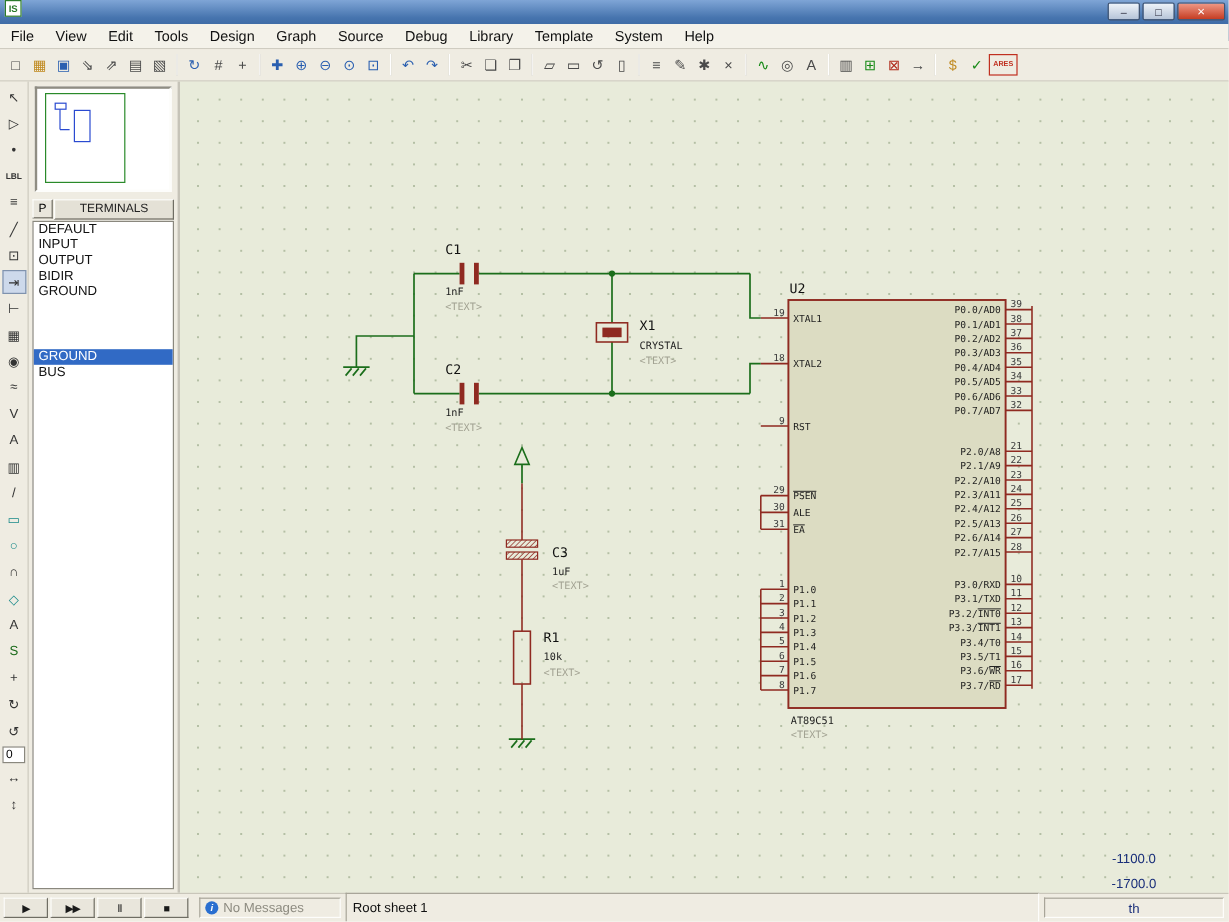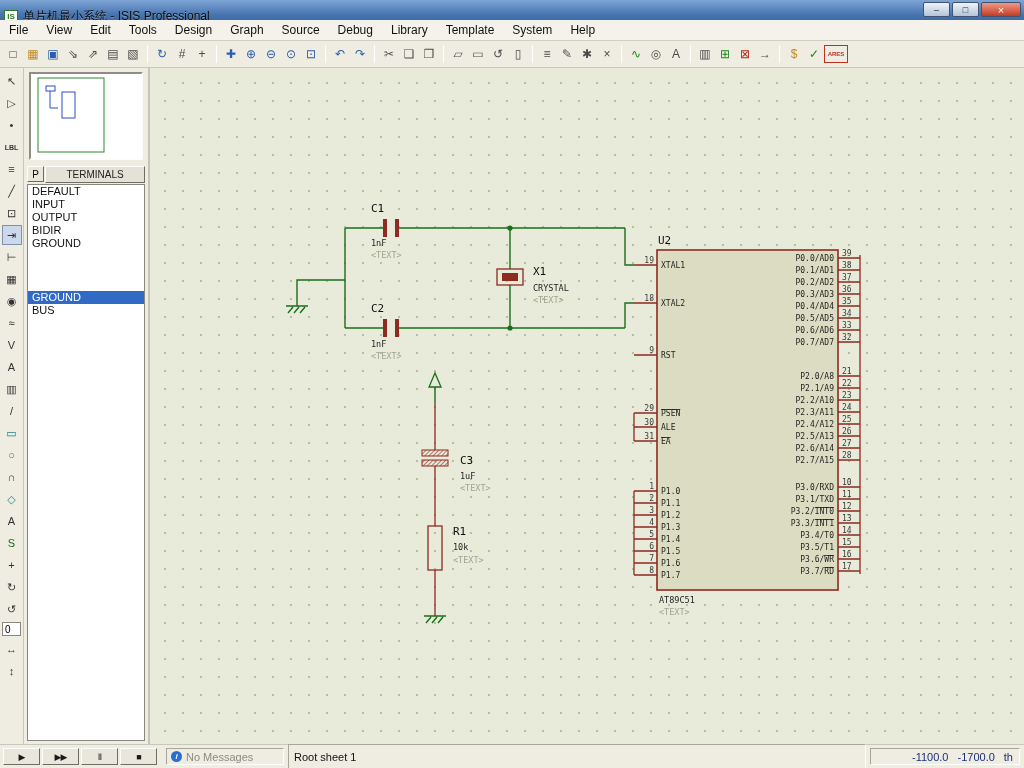--- a/index.html
+++ b/index.html
@@ -2,21 +2,21 @@
 <html><head>
 <meta charset="utf-8">
 <style>
   * { margin:0; padding:0; box-sizing:border-box; }
   html,body { width:1024px; height:768px; overflow:hidden; font-family:"Liberation Sans",sans-serif; }
   .app { position:relative; width:1024px; height:768px; background:#efece2; overflow:hidden; }
 
   
   .titlebar { position:absolute; top:0; left:0; right:0; height:34px;
     background:linear-gradient(180deg,#7fa5d6 0%,#4674ae 45%,#2c5794 100%);
-    display:flex; align-items:center; padding:0 4px; border-bottom:1px solid #1d3f70; }
+    display:flex; padding:0 4px; border-bottom:1px solid #1d3f70; }
   .app-icon { width:14px; height:14px; background:#fff; border:1px solid #2a7a2a; color:#2a7a2a;
     font-size:8px; font-weight:bold; display:flex; align-items:center; justify-content:center; margin-right:5px; }
   .title-text { font-size:12px; color:#0a0a0a; text-shadow:0 1px 0 rgba(255,255,255,.3); }
   .win-btns { position:absolute; right:3px; top:2px; display:flex; gap:2px; }
   .win-btn { width:27px; height:15px; border:1px solid #41536f; border-radius:2px;
     background:linear-gradient(#eef3f9,#b6c4d8); font-size:9px; color:#223;
     display:flex; align-items:center; justify-content:center; }
   .win-btn.close { width:40px; background:linear-gradient(#f09a86,#c6392305); background:linear-gradient(#ef9885,#c53c22); color:#fff; font-size:11px; }
 
   
@@ -81,30 +81,29 @@
   .sim-btn { width:37px; height:17px; margin:0 1px; background:#e9e6dc; font-size:9px; color:#1a1a1a;
     border:1px solid; border-color:#fdfdfb #6f6d63 #6f6d63 #fdfdfb;
     display:flex; align-items:center; justify-content:center; letter-spacing:-1px; }
   .sunken { border:1px solid; border-color:#a8a599 #fdfdfb #fdfdfb #a8a599; height:17px;
     display:flex; align-items:center; }
   .status-msg { width:118px; margin-left:8px; gap:4px; padding:0 4px; font-size:11px; color:#8d8b80; }
   .info-icon { width:11px; height:11px; border-radius:50%; background:#2a6fd0; color:#fff; font-size:8px;
     font-weight:bold; font-style:italic; display:flex; align-items:center; justify-content:center; flex:none; }
   .status-sheet { flex:1; margin:0 4px; padding:12px 5px; font-size:11px; color:#111;text-align:right; }
   .status-coords { width:150px; margin-right:2px; padding:0 6px; font-size:11px; color:#1a2f7a;
-    justify-content:flex-end; gap:9px; }
+    justify-content:flex-end; gap:9px;flex-direction:column; }
 </style>
 </head>
 <body>
 
 <div class="app">
 
   <div class="titlebar">
     <div class="app-icon">IS</div>
-    <div class="title-text">单片机最小系统 - ISIS Professional</div>
     <div class="win-btns">
       <div class="win-btn">–</div>
       <div class="win-btn">□</div>
       <div class="win-btn close">×</div>
     </div>
   </div>
 
   <div class="menubar">
     <span class="menu-item">File</span>
     <span class="menu-item">View</span>

